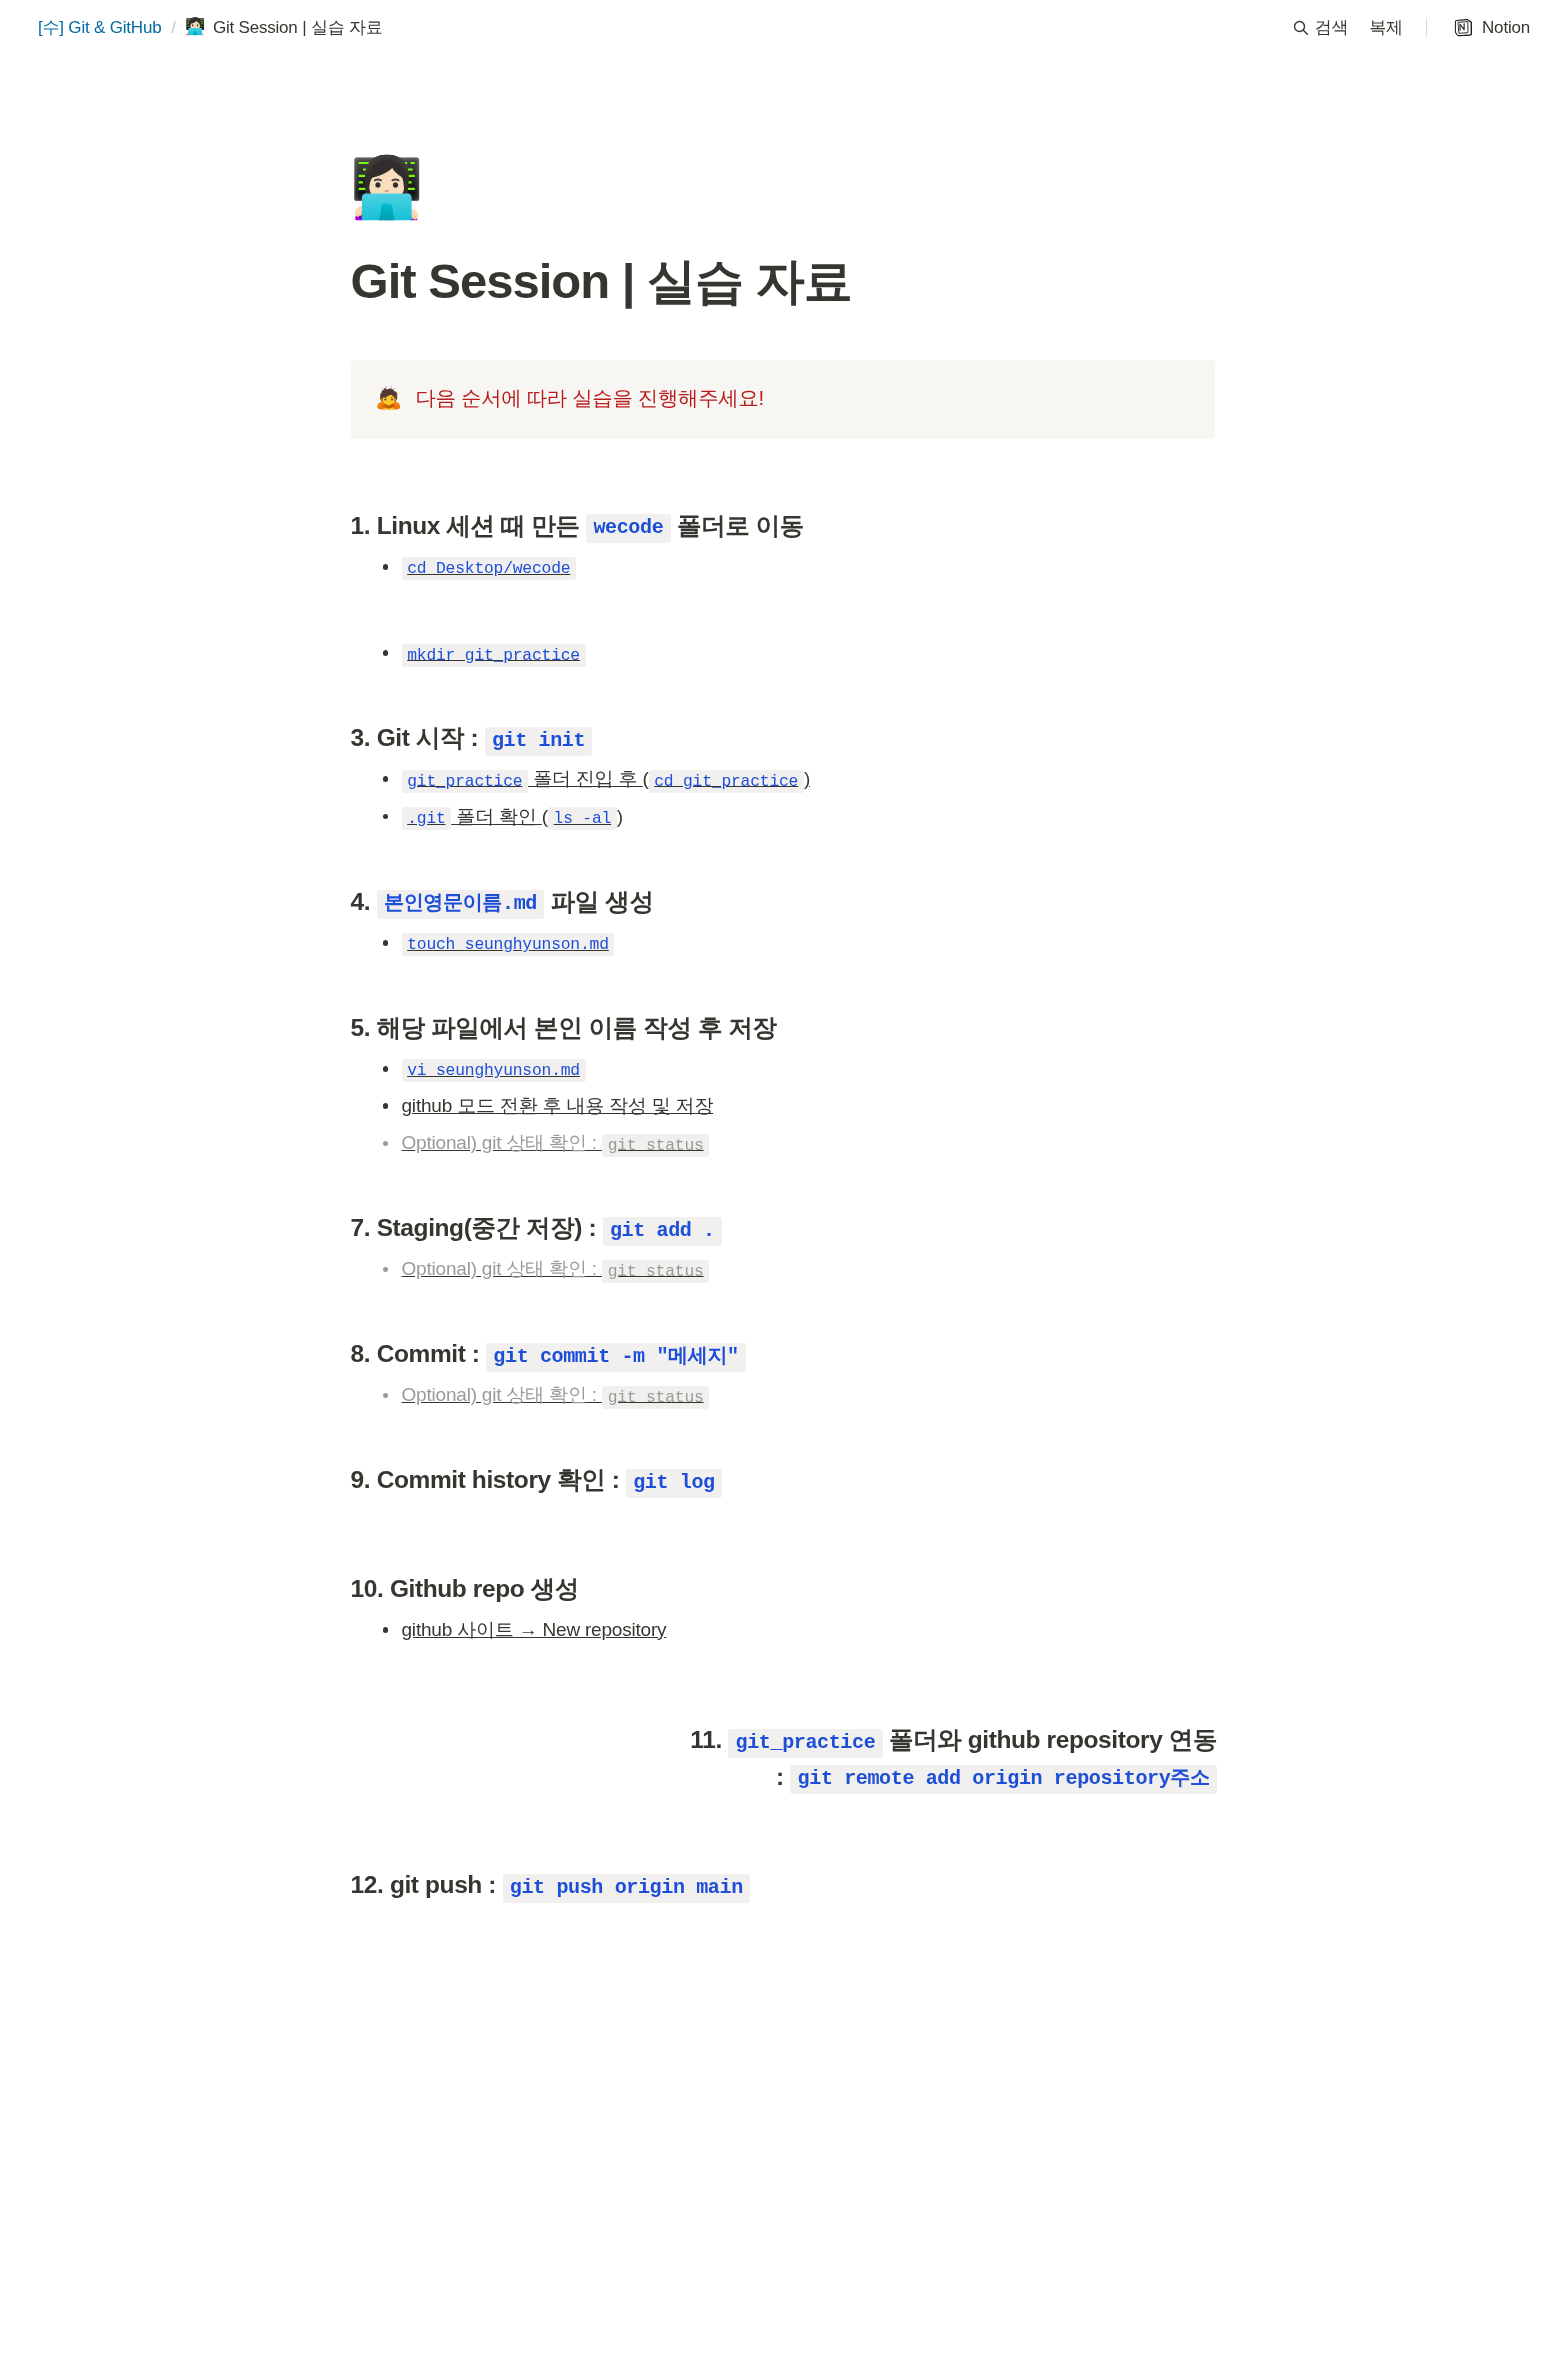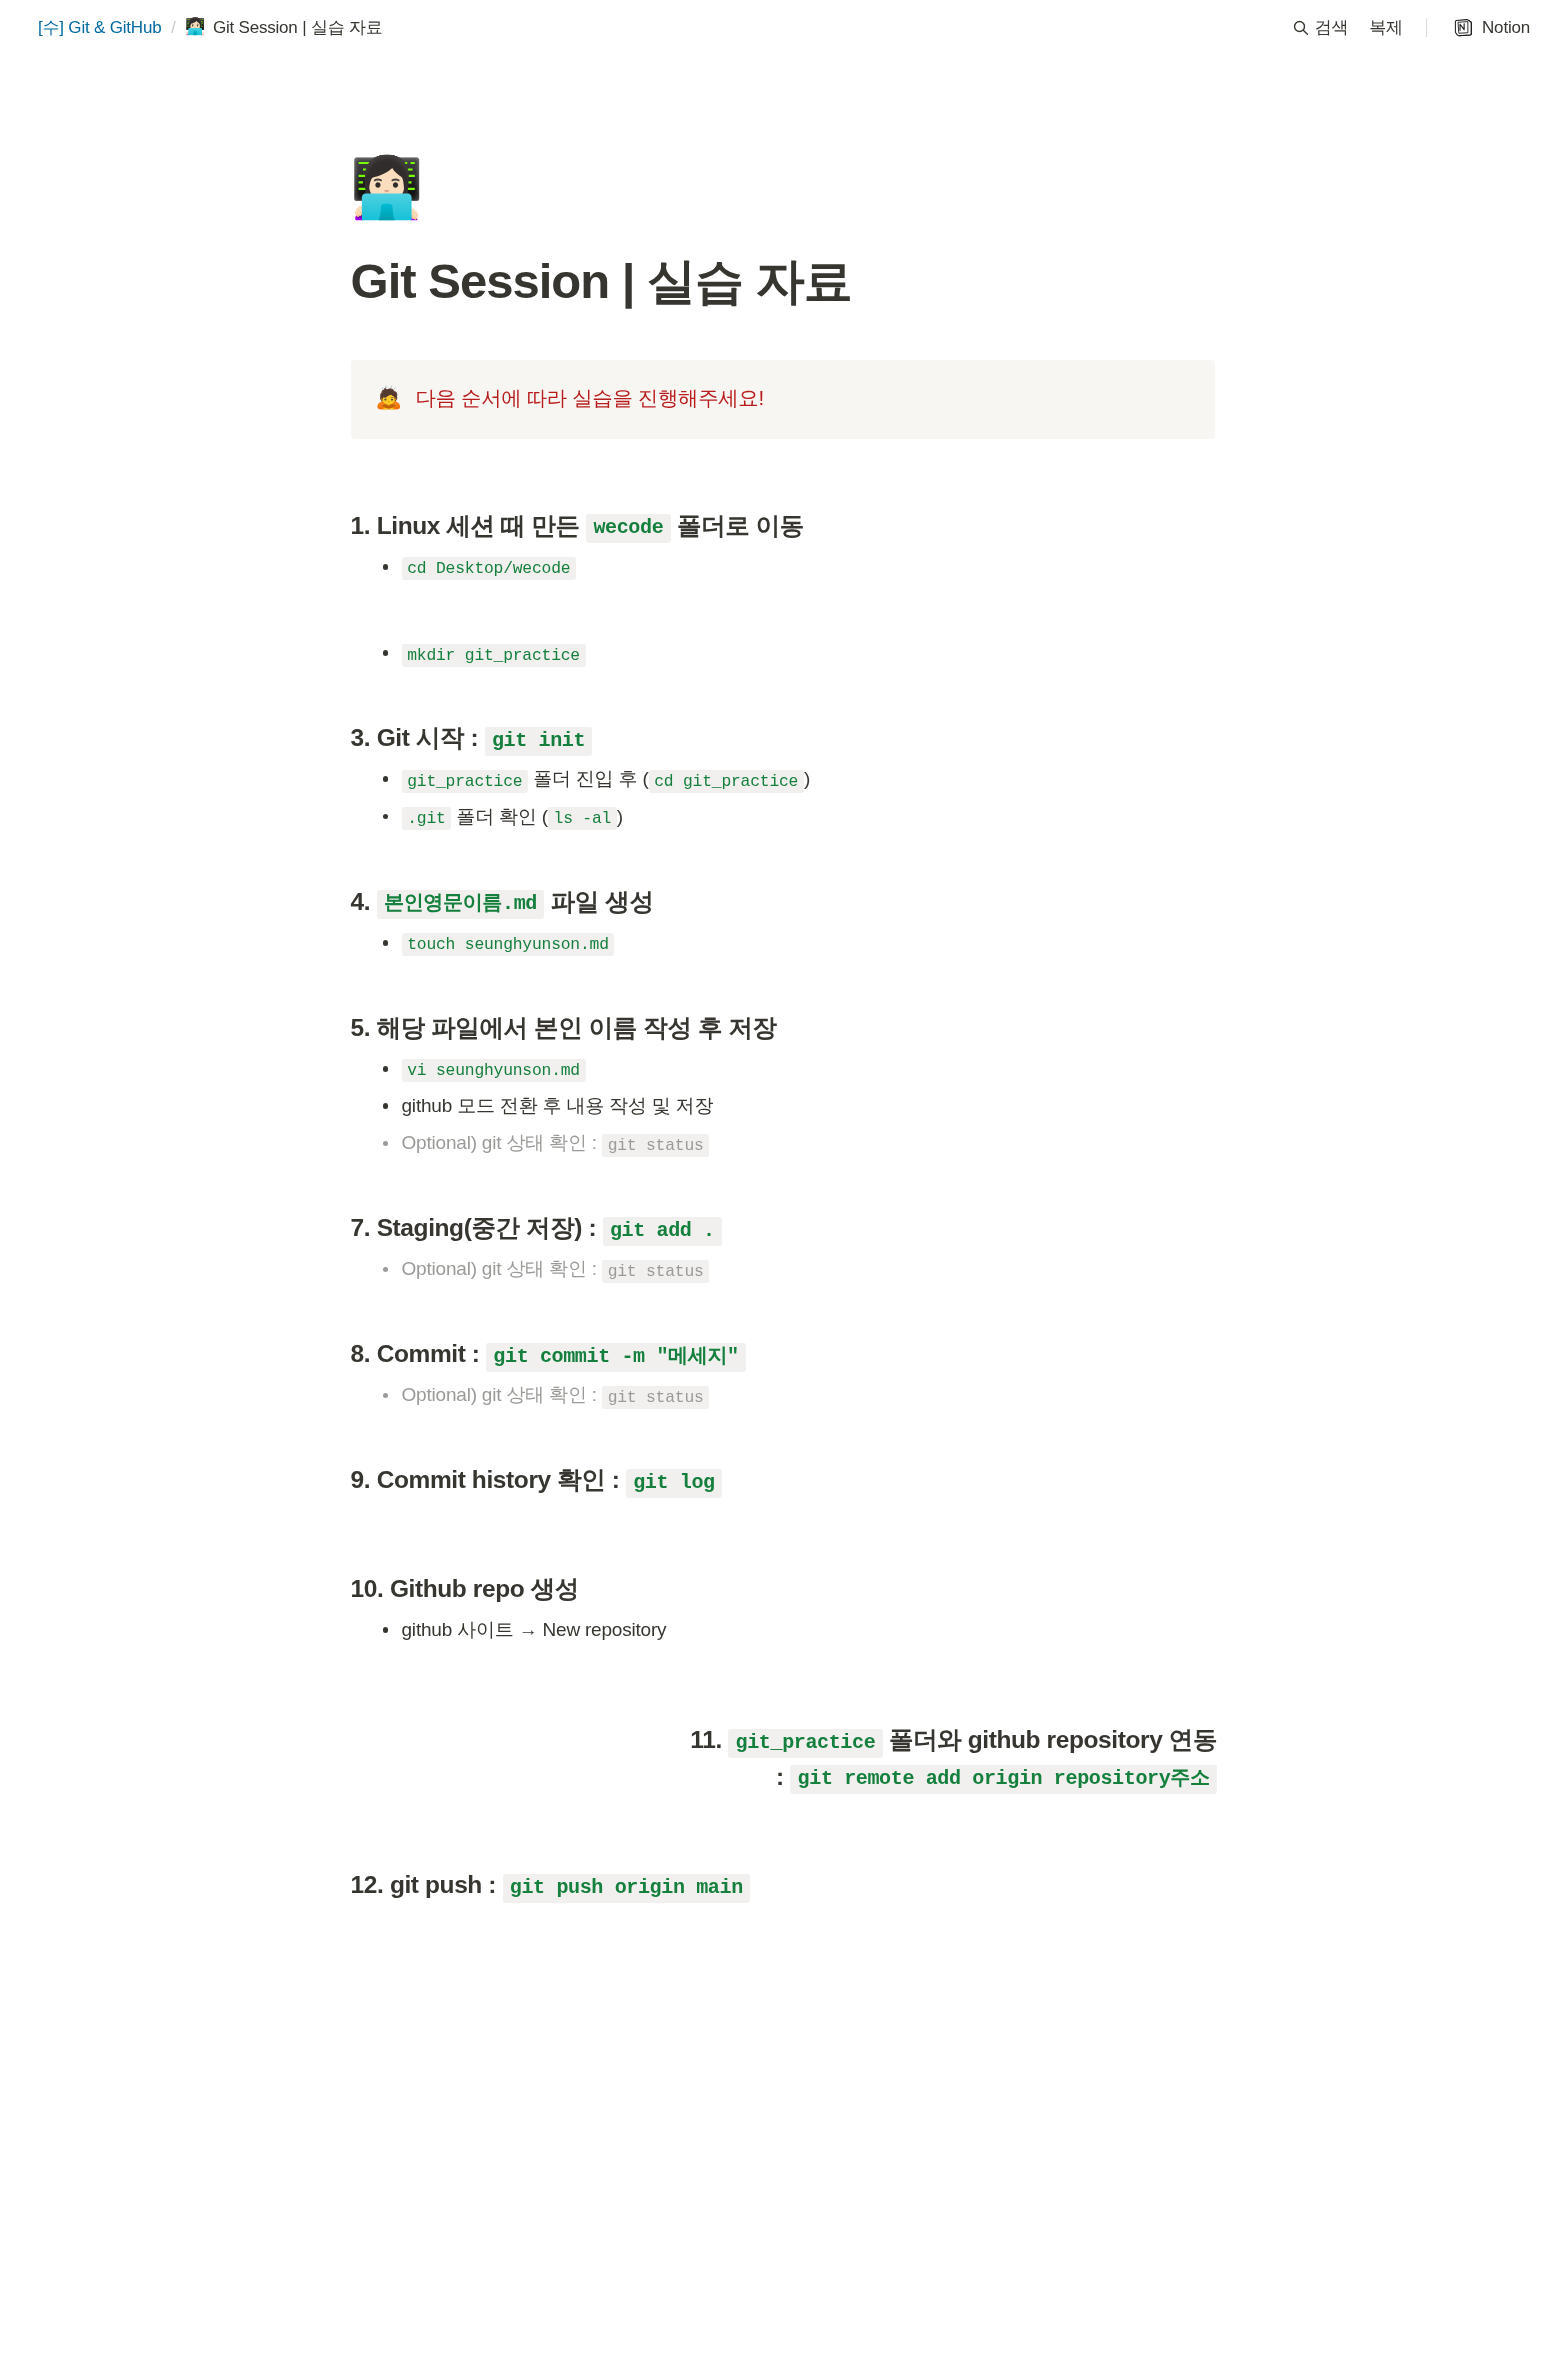--- a/index.html
+++ b/index.html
@@ -157,20 +157,21 @@
     letter-spacing: -0.4px;
     margin: 0 0 4.9px 1.6px;
     display: block;
   }
   .step-heading.two-line { line-height: 1.48; text-align: right; }
 
   .bullets {
     list-style: none;
     margin: 0;
     padding: 0 0 0 28px;
+    text-decoration: underline;
   }
   .bullets li {
     position: relative;
     font-size: 19px;
     line-height: 1.62;
     color: #37352f;
     letter-spacing: -0.2px;
     padding: 3.3px 0 3.3px 24.5px;
   }
   .bullets li::before {
@@ -183,21 +184,21 @@
     border-radius: 50%;
     background: #37352f;
   }
   .bullets li.muted { color: #9b9a97; }
   .bullets li.muted::before { background: #9b9a97; }
 
   
   code.ic {
     font-family: "Liberation Mono", "DejaVu Sans Mono", monospace;
     background: #f1f0ee;
-    color: #15803d;
+    color: #1d4ed8;
     border-radius: 2.4px;
     padding: 1.6px 5.7px 2.4px 5.7px;
     font-size: 0.86em;
     line-height: 1.4;
     white-space: pre;
   }
   .step-heading code.ic {
     font-size: 0.82em;
     padding: 2.4px 7.3px 3.3px 7.3px;
     font-weight: 700;

